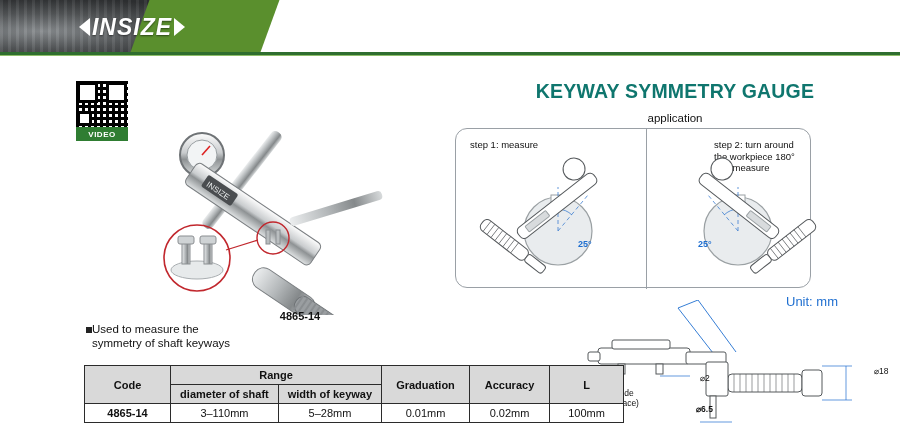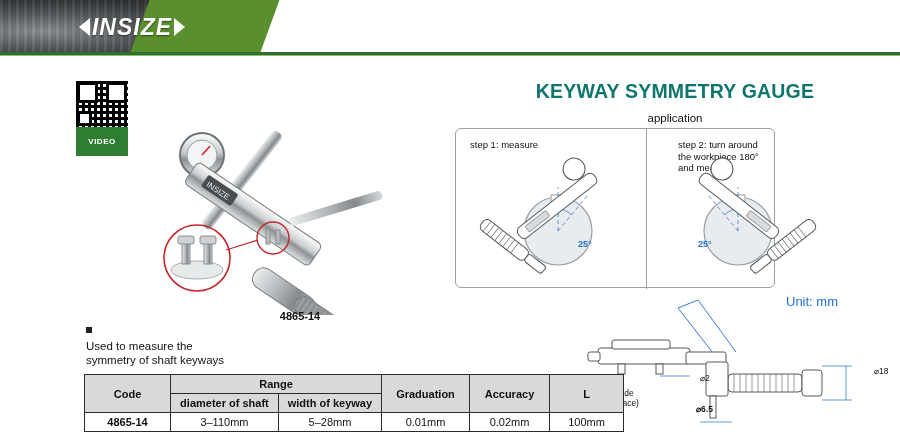--- a/index.html
+++ b/index.html
@@ -66,52 +66,52 @@
     background-size: 6px 6px, 6px 6px;
     position: relative; overflow:hidden;
   }
   .qr:before, .qr:after {
     content:""; position:absolute; width:15px; height:15px; border:3px solid #000; background:#fff;
   }
   .qr:before { left:1px; top:1px; }
   .qr:after { right:1px; top:1px; }
   .qr-b3 { position:absolute; left:1px; bottom:1px; width:15px; height:15px; border:3px solid #000; background:#fff; }
   .video-badge {
-    width: 52px; height: 29px; background:#2f7d32; color:#fff;
+    width: 52px; height: 14px; background:#2f7d32; color:#fff;
     font-size: 8px; font-weight: bold; letter-spacing: .5px;
     display:flex; align-items:center; justify-content:center;
   }
 
   
   .product-photo { position:absolute; left:140px; top:110px; width:260px; height:205px; }
   .prod-cap {
     position:absolute; left:240px; top:310px; width:120px; text-align:center;
     font-size:11px; font-weight:bold; color:#111;
   }
 
   
   .bullet-wrap { position:absolute; left:86px; top:322px; width:300px; }
-  .bullet-row { display:flex; align-items:flex-start; gap:6px;flex-direction:column; }
+  .bullet-row { display:flex; align-items:flex-start; gap:0; }
   .bullet-sq { width:6px; height:6px; background:#222; margin-top:5px; flex:0 0 6px; }
   .bullet-text { font-size:11.5px; line-height:14px; color:#111; }
 
   
   .title {
     position:absolute; left:460px; top:80px; width:430px; text-align:center;
     font-size: 19.5px; font-weight: bold; color:#0f766e; letter-spacing:.2px;
   }
   .app-label {
     position:absolute; left:460px; top:112px; width:430px; text-align:center;
     font-size:11.5px; color:#111;
   }
 
   
   .appbox {
-    position:absolute; left:455px; top:128px; width:320px; height:160px;
-    border:1px solid #9aa0a6; border-radius:6px; background:#fff;padding-left:40px;
+    position:absolute; left:455px; top:128px; width:356px; height:160px;
+    border:1px solid #9aa0a6; border-radius:12px; background:#fff;padding-left:40px;
   }
   .appbox .divider {
     position:absolute; left:190px; top:0; width:1px; height:160px; background:#9aa0a6;
   }
   .step1 { position:absolute; left:14px; top:10px; font-size:9.5px; color:#111; }
   .step2 { position:absolute; right:10px; top:10px; width:86px; font-size:9.5px; line-height:11.5px; color:#111; }
 
   .unit {
     position:absolute; left:786px; top:294px; font-size:13px; color:#1f6fd0;
   }
@@ -120,21 +120,21 @@
   .dimdraw { position:absolute; left:560px; top:300px; width:330px; height:145px; }
   .dim-note {
     position:absolute; left:578px; top:388px; width:80px;
     font-size:8.5px; line-height:10px; color:#111;
   }
   .dim-lbl { position:absolute; font-size:8.5px; color:#111; }
 
   
   table.spec {
     position:absolute; left:84px; top:365px; width:540px;
-    border-collapse: collapse; font-size:11px;margin-top:9px;
+    border-collapse: collapse; font-size:11px;
   }
   table.spec th, table.spec td {
     border:1px solid #2b2b2b; text-align:center; padding:3px 4px; color:#111;
   }
   table.spec thead th { background:#d9d9d9; font-weight:bold; }
   table.spec tbody td { background:#fff; }
   table.spec tbody td.code { font-weight:bold; }
 </style>
 </head>
 <body>

